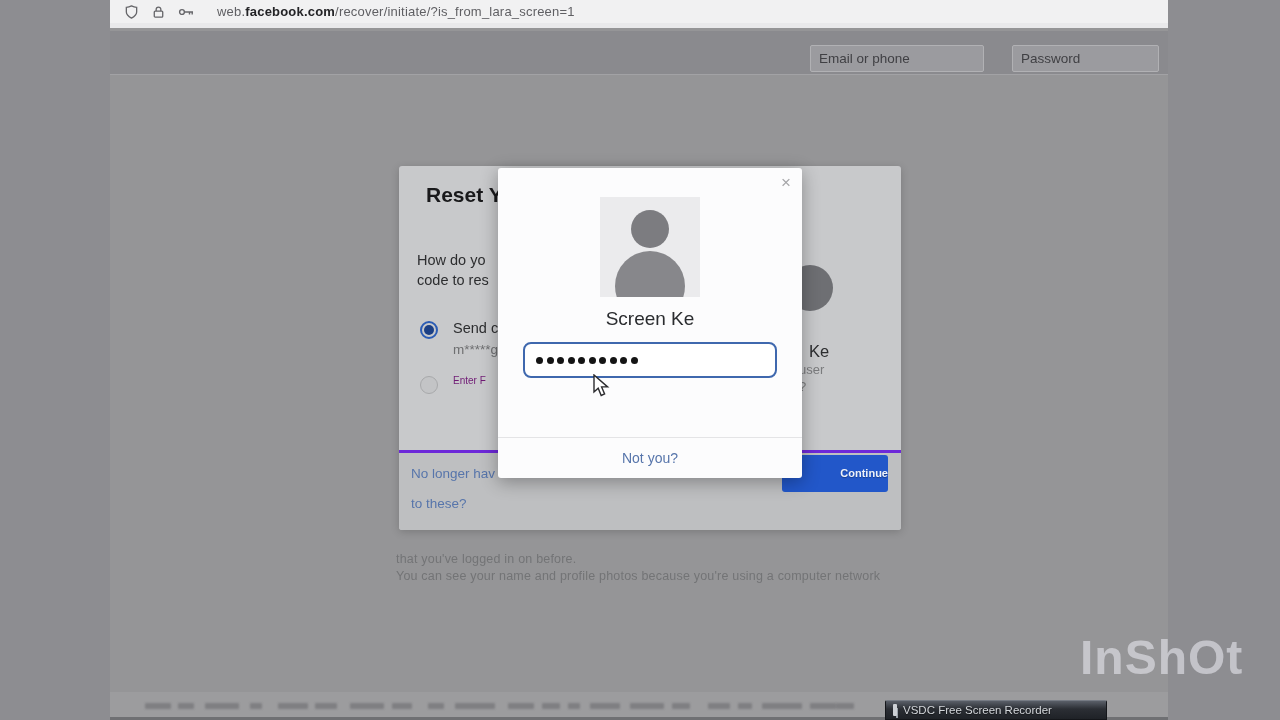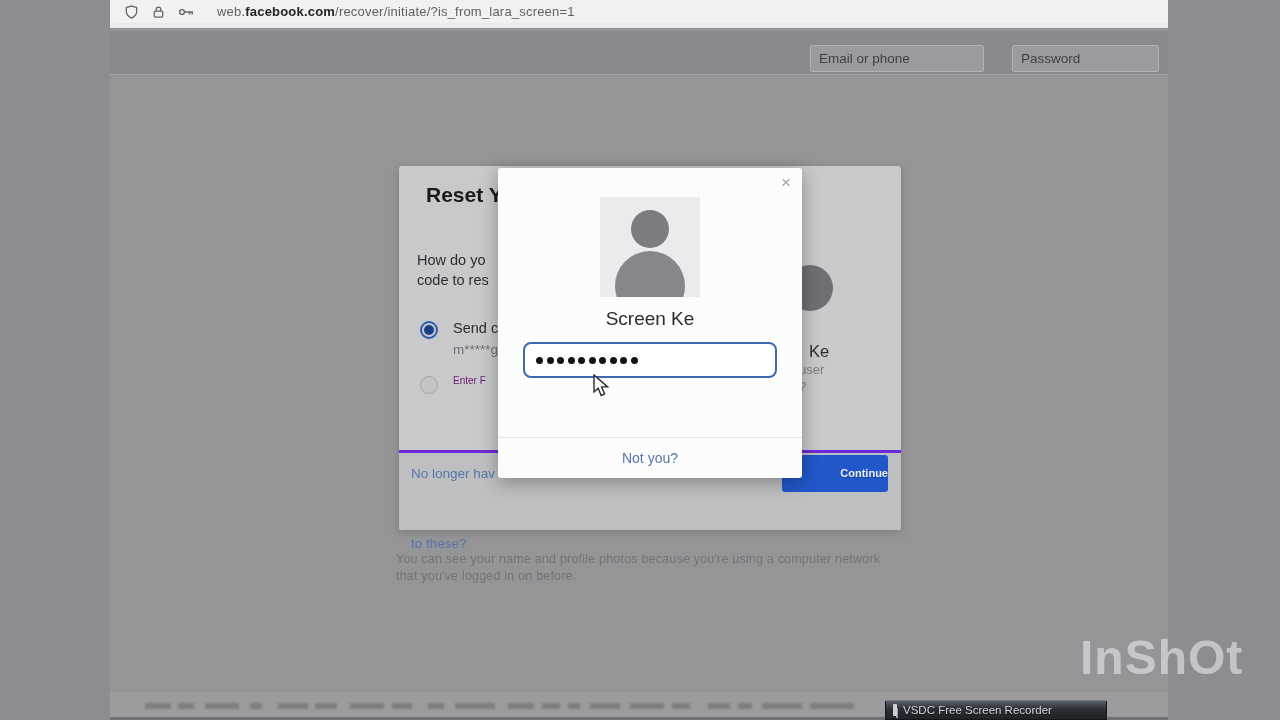--- a/index.html
+++ b/index.html
@@ -49,21 +49,21 @@
   .dlg-opt1{position:absolute;left:54px;top:154px;font-size:14.5px;color:#2c2d2f;}
   .dlg-sub1{position:absolute;left:54px;top:176px;font-size:13.5px;color:#6e6f71;}
   .dlg-opt2{position:absolute;left:54px;top:209px;font-size:10px;color:#701a75;}
   .acct-avatar{position:absolute;left:388px;top:99px;width:46px;height:46px;border-radius:50%;background:#6e6f73;}
   .acct-name{position:absolute;left:410px;top:176px;font-size:16.5px;color:#2c2d2f;}
   .acct-sub{position:absolute;left:400px;top:196px;font-size:13px;color:#7b7c7e;}
   .acct-sub2{position:absolute;left:400px;top:213px;font-size:13px;color:#7b7c7e;}
   .dlg-footer{position:absolute;left:0;top:284px;width:100%;height:80px;background:#bebfc1;border-top:3px solid #6d28d9;border-radius:0 0 3px 3px;}
   .no-access{position:absolute;left:12px;font-size:13.5px;color:var(--link-blue,#5775ab);}
   .no-access.l1{top:13px;}
-  .no-access.l2{top:43px;margin-top:40px;}
+  .no-access.l2{top:43px;}
   .continue-btn{
     position:absolute;left:383px;top:2px;width:106px;height:37px;background:var(--continue-blue,#2257c9);
     border-radius:3px;color:#eef2fa;font-size:11px;font-weight:bold;text-align:right;line-height:37px;
     text-shadow:0 1px 1px rgba(0,0,0,.3);
   }
   
   .note{position:absolute;left:396px;top:551px;width:498px;font-size:12.5px;color:#737476;
         line-height:17px;filter:blur(.5px);letter-spacing:.2px;z-index:2;}
   
   .modal{
@@ -184,22 +184,22 @@
     <div class="acct-sub2">?</div>
 
     <div class="dlg-footer">
       <div class="no-access l1">No longer hav</div>
       <div class="no-access l2">to these?</div>
       <div class="continue-btn">Continue</div>
     </div>
   </div>
 
   <div class="note">
+    <div>that you've logged in on before.</div>
     <div>You can see your name and profile photos because you're using a computer network</div>
-    <div>that you've logged in on before.</div>
   </div>
 
   <div class="modal">
     <div class="close">×</div>
     <div class="avatar">
       <div class="head"></div>
       <div class="torso"></div>
     </div>
     <div class="uname">Screen Ke</div>
     <div class="pw-input">

